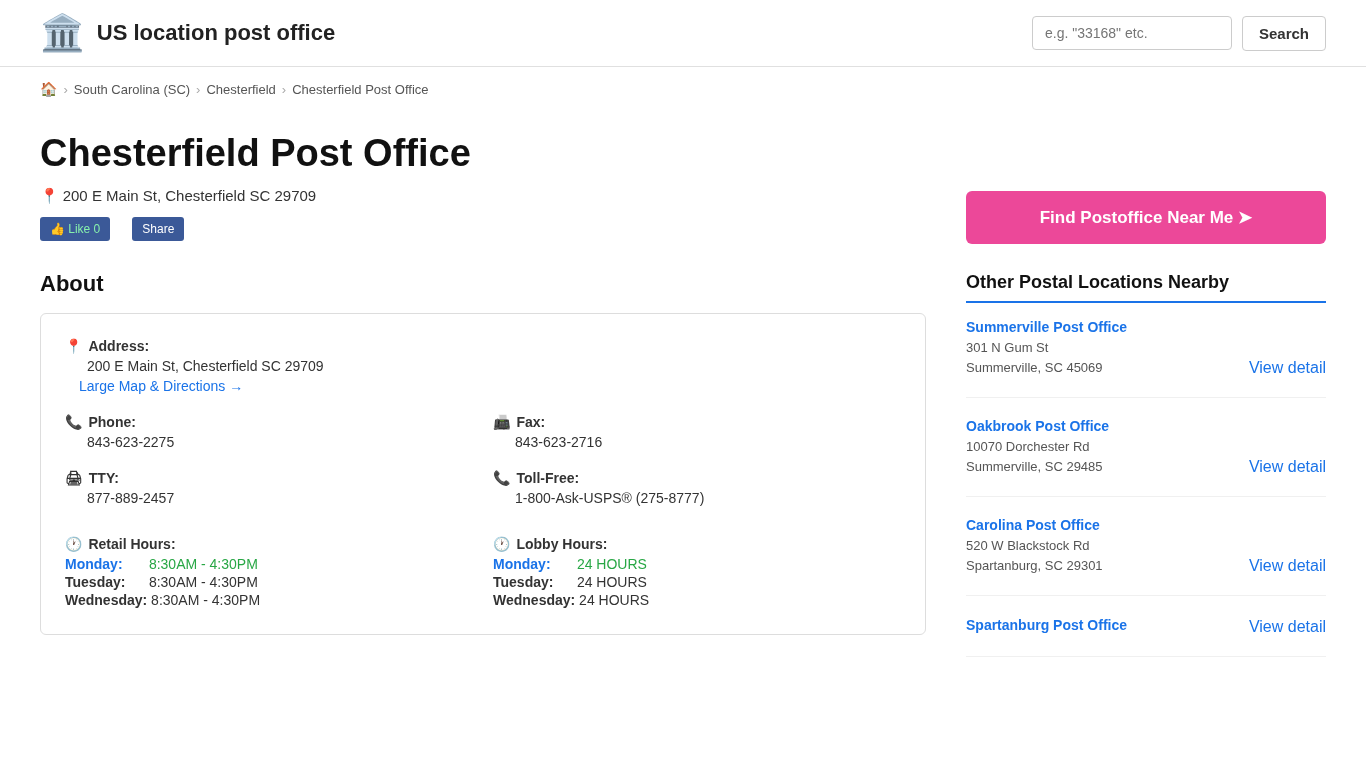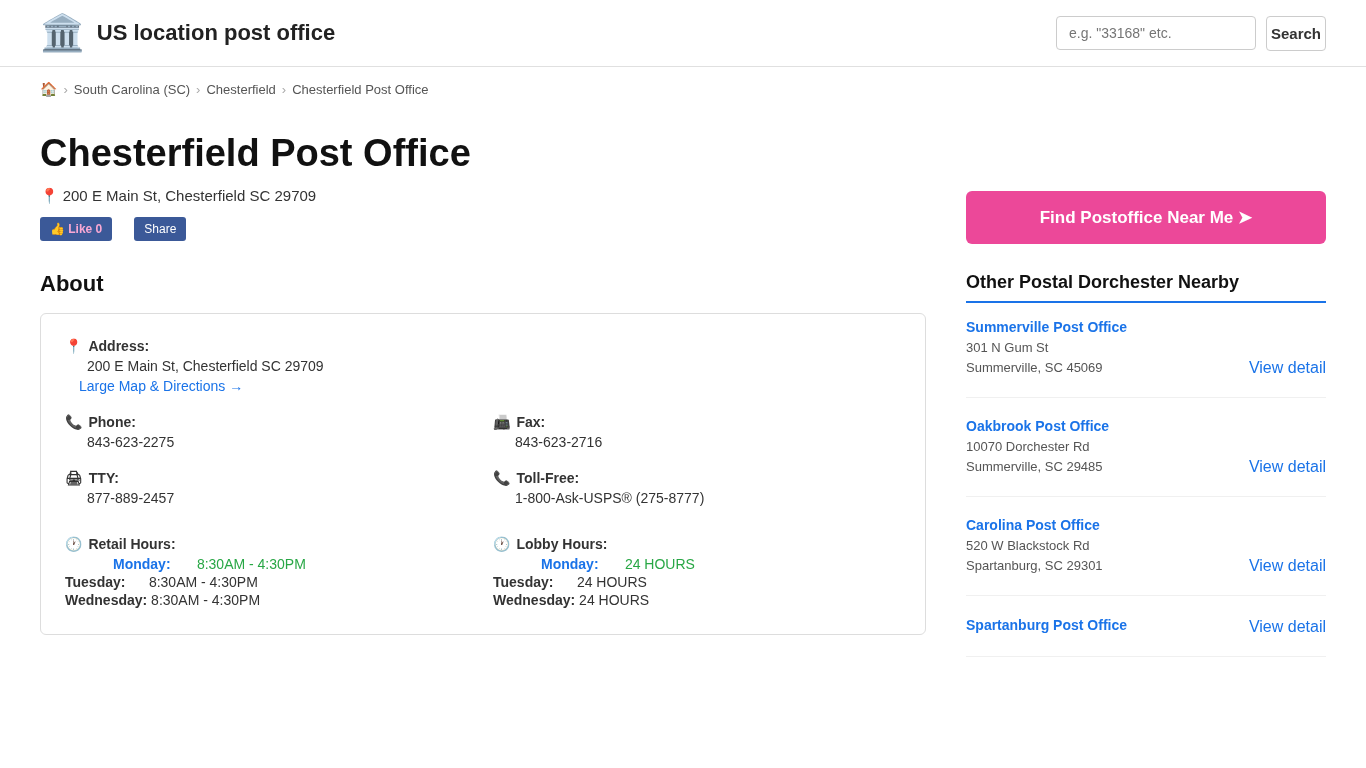--- a/index.html
+++ b/index.html
@@ -38,21 +38,21 @@
       border-radius: 4px;
       padding: 8px 12px;
       width: 200px;
       font-size: 14px;
       color: #999;
     }
     .search-button {
       background: #fff;
       border: 1px solid #ccc;
       border-radius: 4px;
-      padding: 8px 4px;
+      padding: 8px 16px;
       font-size: 15px;
       font-weight: 600;
       cursor: pointer;
       color: #333;
     }
 
     
     .breadcrumb {
       display: flex;
       align-items: center;
@@ -95,30 +95,29 @@
     .pin-icon { color: #c00; }
 
     
     .fb-buttons {
       display: flex;
       gap: 6px;
       margin-bottom: 30px;
     }
     .fb-like {
       background: #3b5998;
-      color: #f9a8d4;
+      color: #86efac;
       border: none;
       padding: 5px 10px;
       border-radius: 3px;
       font-size: 12px;
       cursor: pointer;
       display: flex;
       align-items: center;
       gap: 4px;
-      font-weight: bold;
     }
     .fb-share {
       background: #3b5998;
       color: #fff;
       border: none;
       padding: 5px 10px;
       border-radius: 3px;
       font-size: 12px;
       cursor: pointer;
       margin-left: 16px;
@@ -171,21 +170,21 @@
     .hours-section {
       margin-top: 10px;
     }
     .hours-row {
       display: flex;
       align-items: center;
       margin-bottom: 2px;
       font-size: 14px;
     }
     .hours-day { font-weight: 600; color: #333; min-width: 80px; }
-    .hours-day.monday { color: #1a73e8; margin-left: 48px; }
+    .hours-day.monday { color: #1a73e8; }
     .hours-time { color: #333; }
     .hours-time.monday { color: #28a745; }
     .hours-time.lobby-monday { color: #28a745; }
 
     
     .content-right {
       width: 360px;
       flex-shrink: 0;
     }
 
@@ -373,21 +372,21 @@
           </div>
         </div>
       </div>
 
     </div>
   </div>
 
   <div class="content-right">
     <button class="find-btn">Find Postoffice Near Me ➤</button>
 
-    <div class="nearby-title">Other Postal Dorchester Nearby</div>
+    <div class="nearby-title">Other Postal Locations Nearby</div>
 
     <div class="nearby-item">
       <div class="nearby-info">
         <a href="#" class="nearby-name">Summerville Post Office</a>
         <span class="nearby-address">301 N Gum St</span><br>
         <span class="nearby-address">Summerville, SC 45069</span>
       </div>
       <a href="#" class="view-detail">View detail</a>
     </div>
 

